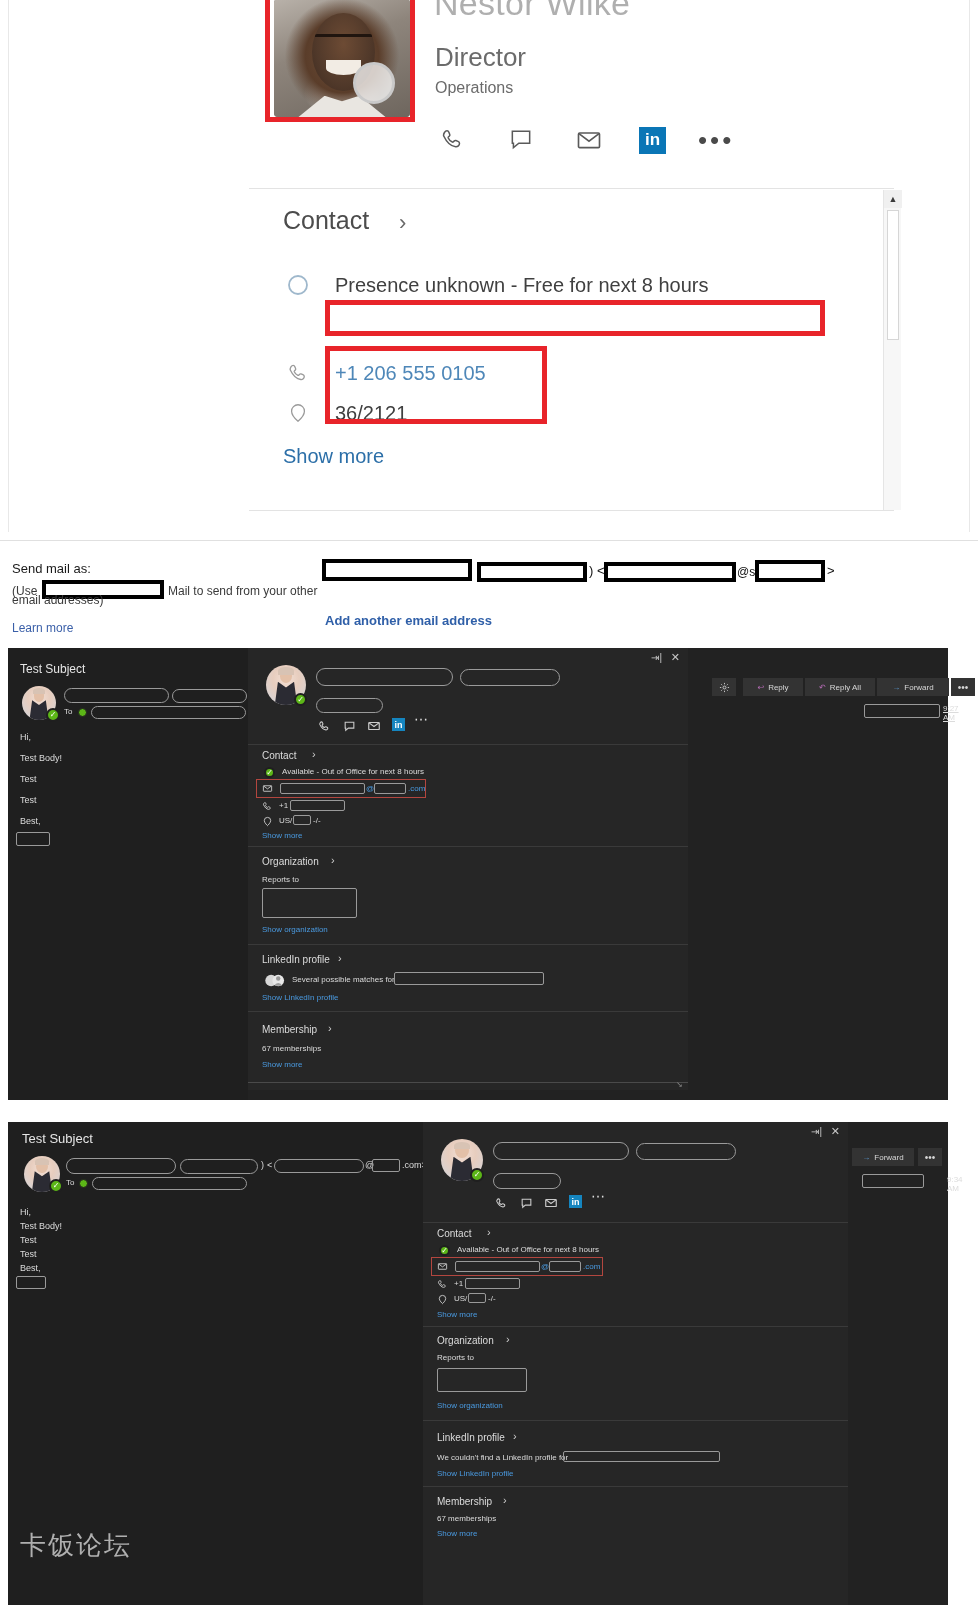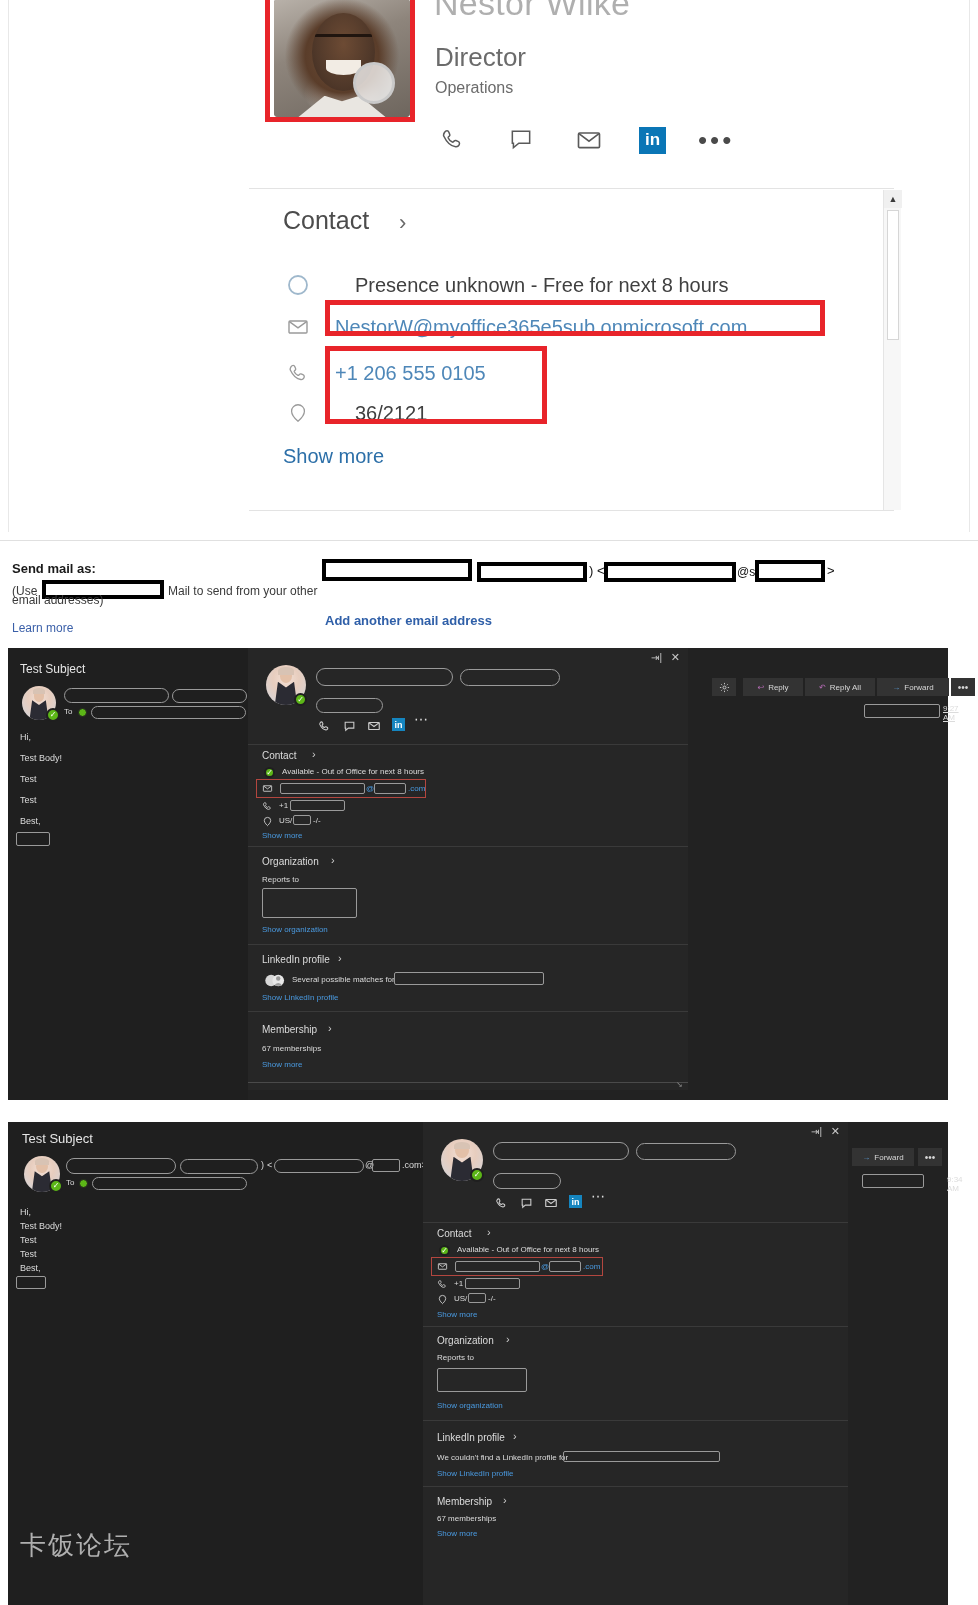--- a/index.html
+++ b/index.html
@@ -54,21 +54,21 @@
   .lc-divider { position:absolute; left:0; top:188px; width: 645px; height:1px; background:#e3e3e3; }
 
   .lc-detail { position: absolute; left: 0; top: 190px; width: 645px; height: 320px; }
   .lc-sec-title { position:absolute; left: 34px; top: 16px; font-size: 25px; color: #4c4c4c; }
   .lc-sec-chev  { position:absolute; left: 150px; top: 20px; font-size: 22px; color: #6a6a6a; }
 
   .lc-row { position: absolute; left: 34px; display: flex; align-items: center; gap: 22px; }
   .lc-row .glyph { width: 30px; height: 30px; display:flex; align-items:center; justify-content:center; color:#9a9a9a; }
   .lc-row .txt { font-size: 20px; color: #3b3b3b; }
   .lc-row .txt.link { color: #4e87b8; }
-  .lc-row .txt.dark { color:#404040;margin-left:20px; }
+  .lc-row .txt.dark { color:#404040; }
   .row-presence { top: 80px; }
   .row-mail     { top: 122px; }
   .row-phone    { top: 168px; }
   .row-loc      { top: 208px; }
 
   .hl-mail  { position:absolute; left: 76px; top: 110px; width: 500px; height: 36px;
               border: 5px solid #e8242a; }
   .hl-phone { position:absolute; left: 76px; top: 156px; width: 222px; height: 78px;
               border: 5px solid #e8242a; }
 
@@ -78,21 +78,21 @@
   .lc-scroll { position:absolute; left: 634px; top: 190px; width: 18px; height: 320px; background:#f7f7f7;
                border-left:1px solid #e5e5e5; }
   .lc-scroll .arrow { position:absolute; left:0; top:0; width:18px; height:18px; background:#f0f0f0;
                       display:flex; align-items:center; justify-content:center; font-size:9px; color:#3b3b3b; }
   .lc-scroll .thumb { position:absolute; left:3px; top:20px; width:12px; height:130px; background:#fff;
                       border:1px solid #d6d6d6; }
 
   
   .sec-smas { position: absolute; left: 0; top: 540px; width: 978px; height: 104px; background: #fff;
               border-top: 1px solid #e0e0e0; }
-  .smas-label { position:absolute; left: 12px; top: 20px; font-size: 13px; font-weight: bold; color:#1a1a1a; }
+  .smas-label { position:absolute; left: 12px; top: 20px; font-size: 13px; font-weight: normal; color:#1a1a1a; }
   .smas-use-a { position:absolute; left: 12px; top: 43px; font-size: 12px; color:#3a3a3a; }
   .smas-use-b { position:absolute; left: 168px; top: 43px; font-size: 12px; color:#3a3a3a; white-space:nowrap; }
   .smas-line2 { position:absolute; left: 12px; top: 52px; font-size: 12px; color:#3a3a3a; }
   .smas-learn { position:absolute; left: 12px; top: 80px; font-size: 12px; color:#3a5fa8; }
   .redact-blk { background:#fff; border: 4px solid #000; display:inline-block; }
   .smas-use-redact { position:absolute; left: 42px; top: 39px; width: 122px; height: 19px; }
   .smas-add { position:absolute; left: 325px; top: 72px; font-size: 13px; font-weight:bold; color:#2f5fa8; }
   .smas-r1 { position:absolute; left: 322px; top: 18px; width: 150px; height: 22px; }
   .smas-r2 { position:absolute; left: 477px; top: 21px; width: 110px; height: 20px; }
   .smas-paren1 { position:absolute; left: 589px; top: 22px; font-size: 13px; color:#111; }
@@ -191,29 +191,20 @@
 
           <div class="lc-row row-presence">
             <span class="glyph">
               <svg width="24" height="24" viewBox="0 0 24 24" fill="none" stroke="#9fb8cc" stroke-width="1.8">
                   <circle cx="12" cy="12" r="9"></circle>
                 </svg>
             </span>
             <span class="txt dark">Presence unknown - Free for next 8 hours</span>
           </div>
 
-          <div class="lc-row row-mail">
-            <span class="glyph">
-              <svg width="24" height="24" viewBox="0 0 24 24" fill="none" stroke="currentColor" stroke-width="1.4">
-                <rect x="3" y="6" width="18" height="12" rx="1"></rect>
-                  <path d="M3.4 6.6 12 12.8l8.6-6.2"></path>
-              </svg>
-            </span>
-            <span class="txt link">NestorW@myoffice365e5sub.onmicrosoft.com</span>
-          </div>
 
           <div class="lc-row row-phone">
             <span class="glyph">
               <svg width="23" height="23" viewBox="0 0 24 24" fill="none" stroke="currentColor" stroke-width="1.4">
                 <path d="M6.5 3.5c1 0 1.4.6 1.7 1.4l.8 2c.2.6.1 1-.3 1.4l-1 1c-.2.2-.2.5-.1.8.6 1.4 2.4 3.2 3.8 3.8.3.1.6.1.8-.1l1-1c.4-.4.8-.5 1.4-.3l2 .8c.8.3 1.4.7 1.4 1.7 0 2-1.6 3.5-3.6 3.3C9.8 17.8 6.2 14.2 3.3 8.1 3.1 6.1 4.6 3.5 6.5 3.5z"></path>
               </svg>
             </span>
             <span class="txt link">+1 206 555 0105</span>
           </div>
 

